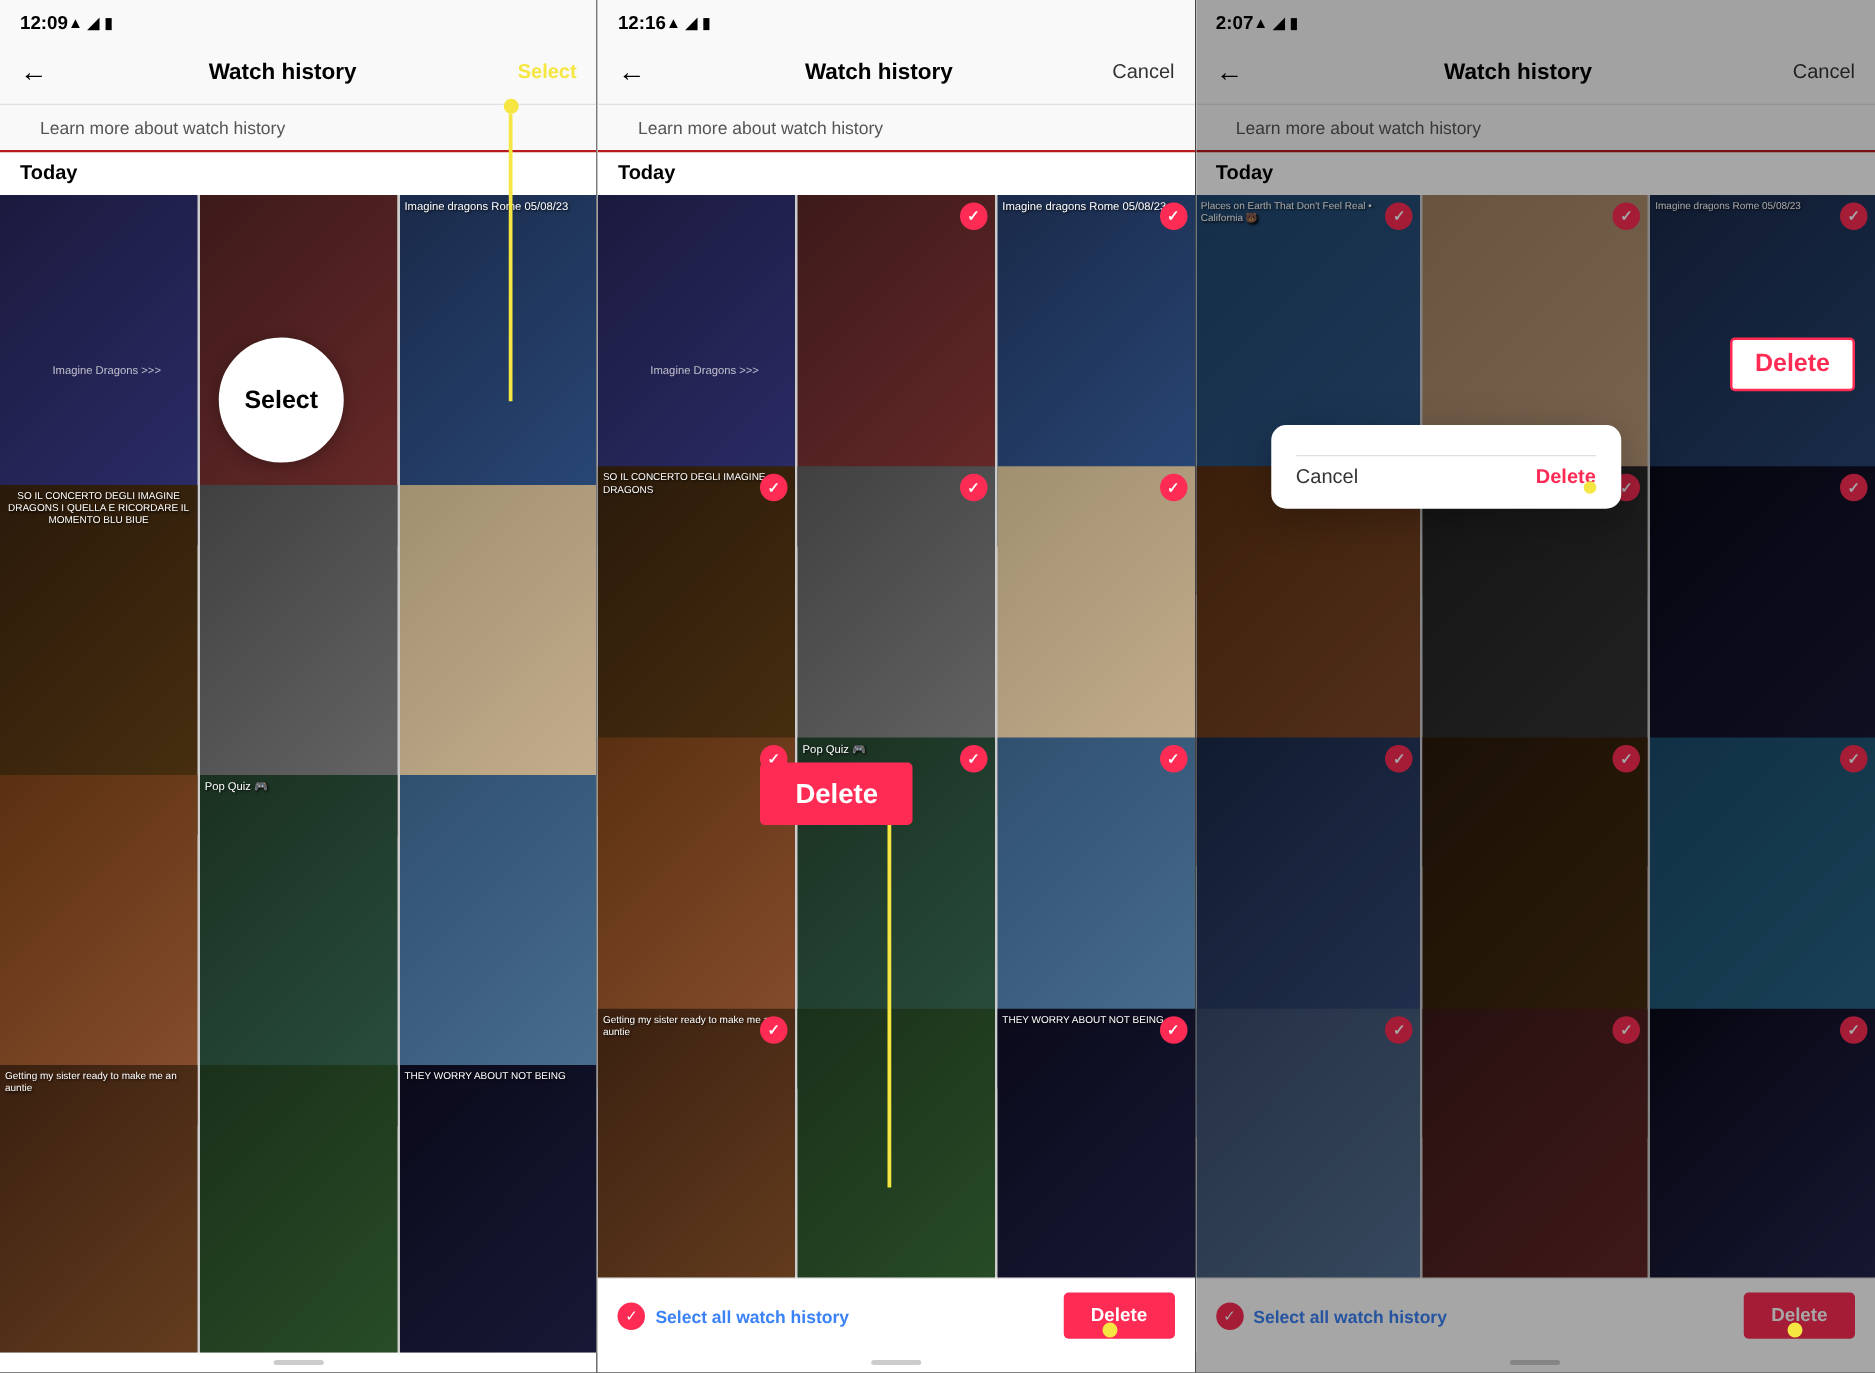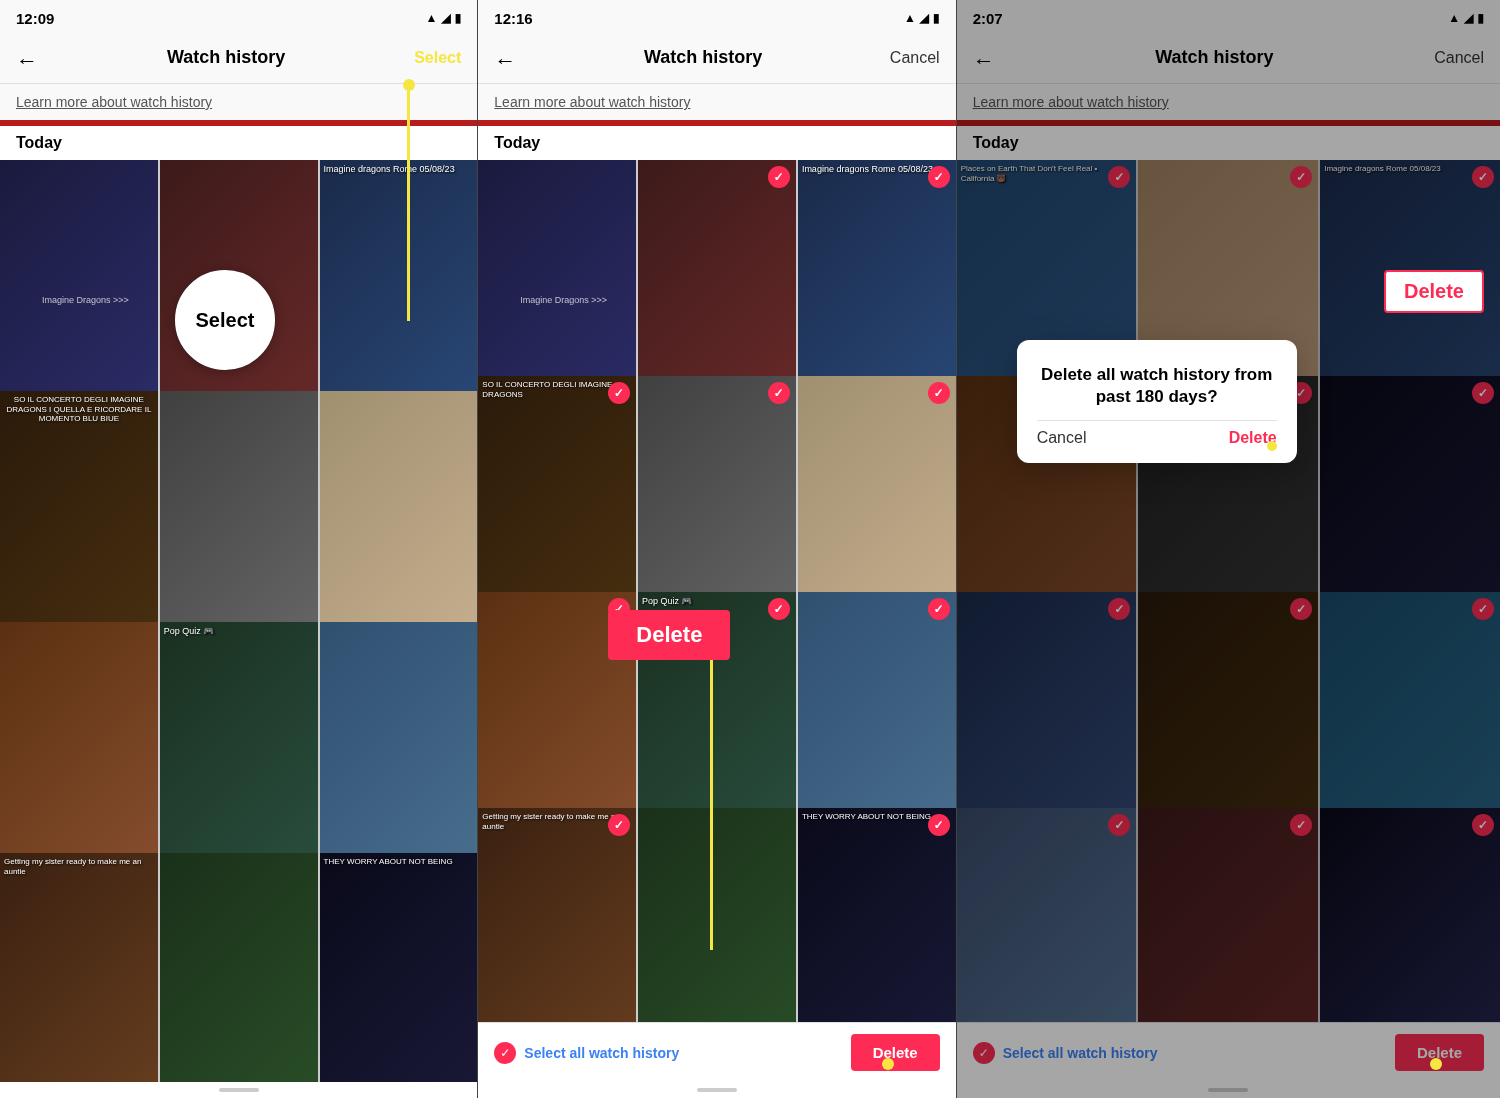--- a/index.html
+++ b/index.html
@@ -21,21 +21,21 @@
       display: flex;
       flex-direction: column;
       position: relative;
       border-right: 1px solid #444;
       overflow: hidden;
     }
 
     
     .status-bar {
       display: flex;
-      justify-content: space-between;
+      justify-content: flex-start;
       align-items: center;
       padding: 8px 16px 4px;
       background: #f9f9f9;
       font-size: 14px;
       font-weight: 600;
       height: 32px;
     }
     .status-bar .time { font-weight: 700; font-size: 15px; }
     .status-icons { display: flex; gap: 4px; align-items: center; }
     .status-icons span { font-size: 12px; }
@@ -50,26 +50,25 @@
       border-bottom: 1px solid #e0e0e0;
       height: 52px;
     }
     .nav-bar .back-icon { font-size: 22px; cursor: pointer; }
     .nav-bar .title { font-size: 18px; font-weight: 700; }
     .nav-bar .action { font-size: 16px; color: #333; cursor: pointer; }
     .nav-bar .action.cancel { color: #333; }
 
     
     .learn-more {
-      padding: 10px 16px;
+      padding: 10px 32px;
       font-size: 14px;
       color: #555;
       background: #f9f9f9;
-      border-bottom: 6px solid #b91c1c;
-      text-decoration: underline;
+      border-bottom: 2px solid #b91c1c;
     }
 
     
     .section-header {
       padding: 8px 16px;
       font-size: 16px;
       font-weight: 700;
       background: #fff;
     }
 
@@ -517,21 +516,20 @@
   </div>
   <div class="scroll-indicator"></div>
 
   <div class="dim-overlay"></div>
 
   <div class="delete-top-callout">Delete</div>
 
   <div style="position:absolute; bottom:28px; right:58px; width:12px; height:12px; border-radius:50%; background:#f5e642; z-index:30;"></div>
 
   <div class="delete-dialog">
-    <div class="dialog-title">Delete all watch history from past 180 days?</div>
     <div class="dialog-actions">
       <span class="dialog-cancel">Cancel</span>
       <span class="dialog-delete">Delete</span>
     </div>
 
     <div style="position:absolute; bottom:12px; right:20px; width:10px; height:10px; border-radius:50%; background:#f5e642; z-index:30;"></div>
   </div>
 </div>
 
 </body></html>

